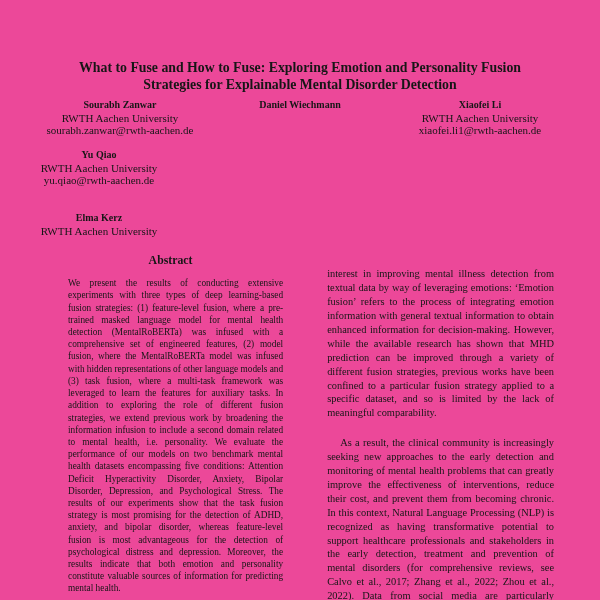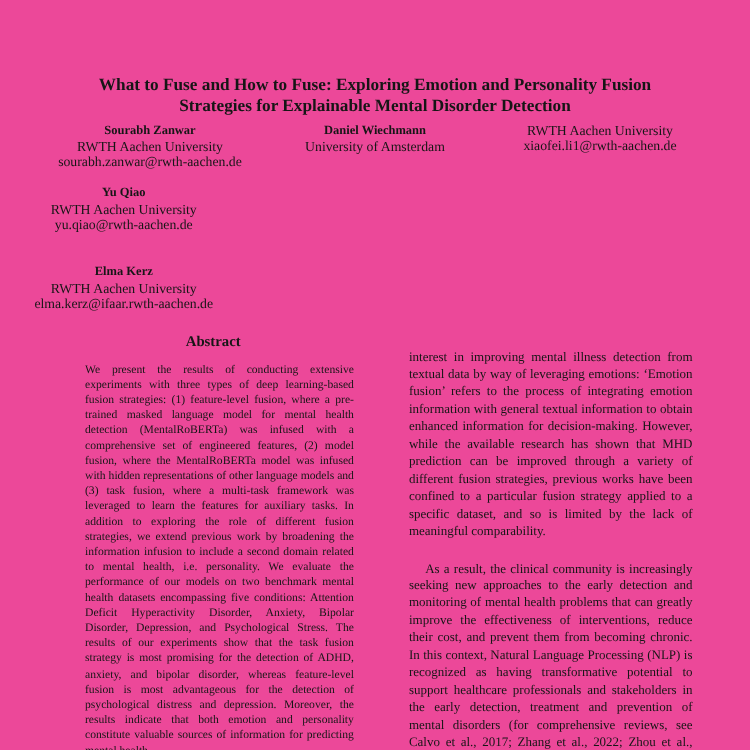--- a/index.html
+++ b/index.html
@@ -79,38 +79,37 @@
   <h1 class="title">What to Fuse and How to Fuse: Exploring Emotion and Personality Fusion Strategies for Explainable Mental Disorder Detection</h1>
 
   <div class="authors-row row1">
     <div class="author">
       <div class="author-name">Sourabh Zanwar</div>
       <div class="author-affil">RWTH Aachen University</div>
       <div class="author-email">sourabh.zanwar@rwth-aachen.de</div>
     </div>
     <div class="author">
       <div class="author-name">Daniel Wiechmann</div>
-      <div class="author-affil">University of Amsterdam</div>
     </div>
     <div class="author">
+      <div class="author-name">Xiaofei Li</div>
       <div class="author-affil">RWTH Aachen University</div>
       <div class="author-email">xiaofei.li1@rwth-aachen.de</div>
     </div>
   </div>
 
   <div class="authors-row row2">
     <div class="author">
       <div class="author-name">Yu Qiao</div>
       <div class="author-affil">RWTH Aachen University</div>
       <div class="author-email">yu.qiao@rwth-aachen.de</div>
     </div>
     <div class="author">
       <div class="author-name">Elma Kerz</div>
       <div class="author-affil">RWTH Aachen University</div>
-      <div class="author-email">elma.kerz@ifaar.rwth-aachen.de</div>
     </div>
   </div>
 
   <div class="columns">
 
     <div class="col-left">
       <div class="abstract-heading">Abstract</div>
       <div class="abstract-text">We present the results of conducting extensive experiments with three types of deep learning-based fusion strategies: (1) feature-level fusion, where a pre-trained masked language model for mental health detection (MentalRoBERTa) was infused with a comprehensive set of engineered features, (2) model fusion, where the MentalRoBERTa model was infused with hidden representations of other language models and (3) task fusion, where a multi-task framework was leveraged to learn the features for auxiliary tasks. In addition to exploring the role of different fusion strategies, we extend previous work by broadening the information infusion to include a second domain related to mental health, i.e. personality. We evaluate the performance of our models on two benchmark mental health datasets encompassing five conditions: Attention Deficit Hyperactivity Disorder, Anxiety, Bipolar Disorder, Depression, and Psychological Stress. The results of our experiments show that the task fusion strategy is most promising for the detection of ADHD, anxiety, and bipolar disorder, whereas feature-level fusion is most advantageous for the detection of psychological distress and depression. Moreover, the results indicate that both emotion and personality constitute valuable sources of information for predicting mental health.</div>
       <div class="section-heading">
         <span class="sec-num">1</span><span class="sec-title">Introduction</span>

